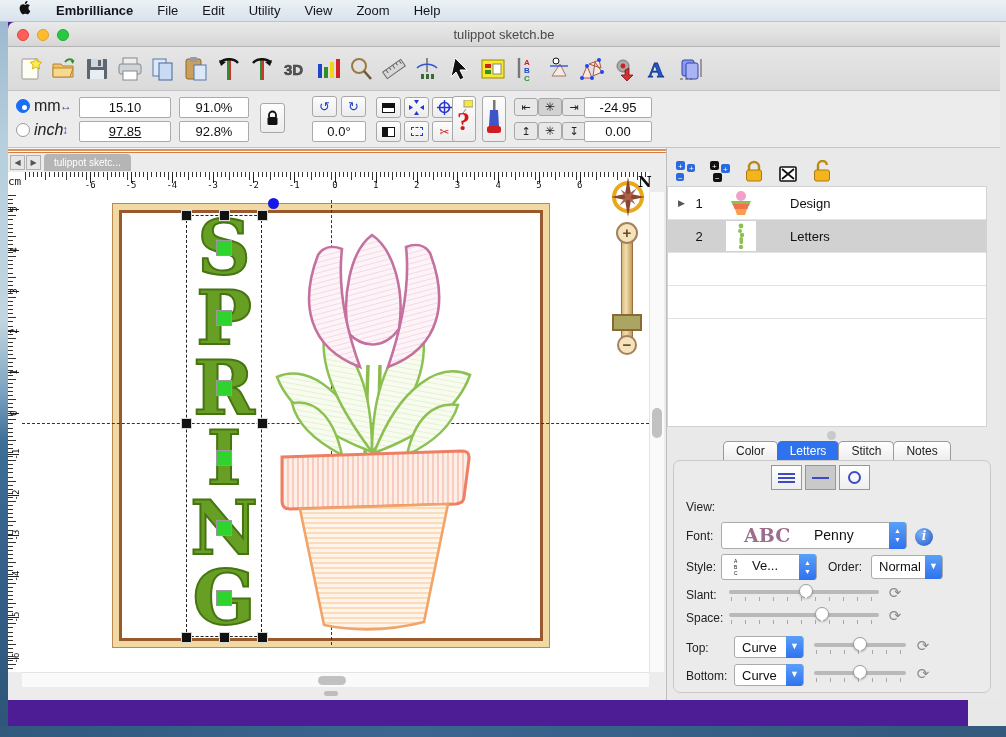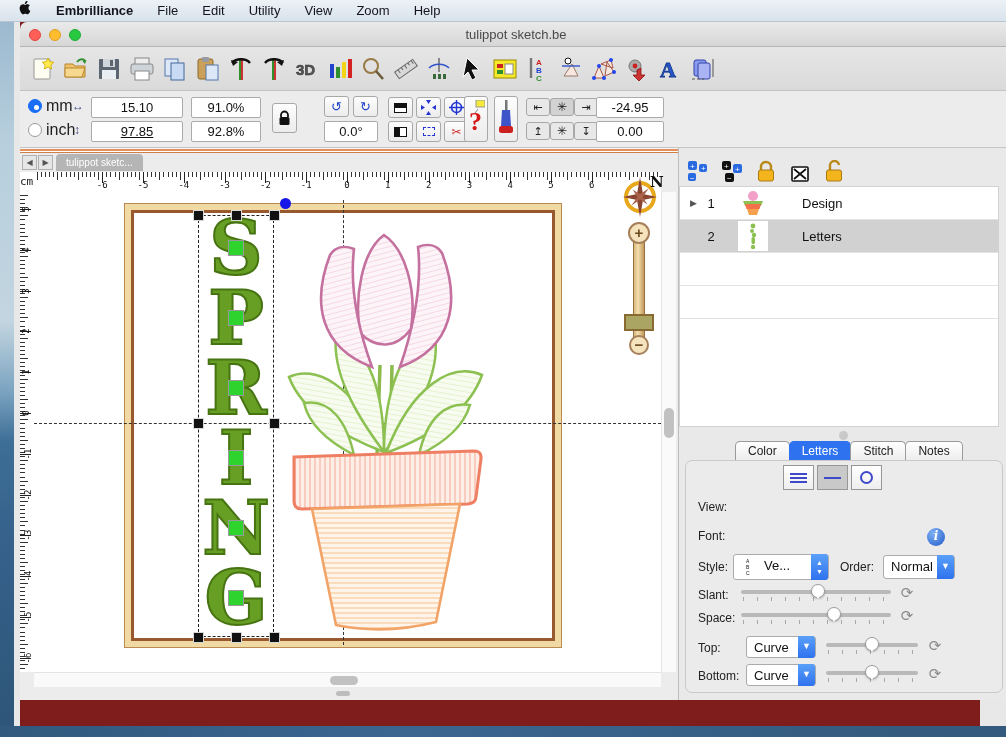--- a/index.html
+++ b/index.html
@@ -11,21 +11,21 @@
     background:linear-gradient(180deg,#9cb9cf 0,#b7cfdd 120px,#c2d5e0 300px,#7aa3c0 370px,#3d6e96 420px,#35618b 520px,#2e5578 715px);}
   #wallpaper-bottom{position:absolute;left:0;top:726px;width:1006px;height:11px;
     background:linear-gradient(90deg,#31597e,#3a6690 40%,#33597c);}
   
   #menubar{position:absolute;left:0;top:0;width:1006px;height:22px;background:linear-gradient(#ecf2f6,#d9e3ec);
     display:flex;align-items:center;font-size:13px;color:#14141e;border-bottom:1px solid #b9c4cf;}
   #menubar .apple{margin:0 12px 0 18px;}
   #menubar .mitem{padding:0 12px;line-height:22px;}
   #menubar .mitem.app{font-weight:bold;}
   
-  #window{position:absolute;left:20px;top:22px;width:960px;height:704px;background:#7f1d1d;}
+  #window{position:absolute;left:8px;top:22px;width:960px;height:704px;background:#4c1d95;}
   #titlebar{position:absolute;left:0;top:0;width:992px;height:25px;border-radius:7px 7px 0 0;
     background:linear-gradient(#eaeaea,#d6d6d6);border-bottom:1px solid #b4b4b4;}
   .tl{position:absolute;top:7px;width:12px;height:12px;border-radius:50%;}
   #tl-close{left:9px;background:#ff5f57;border:1px solid #e0443e;}
   #tl-min{left:29px;background:#febc2e;border:1px solid #dea123;}
   #tl-zoom{left:49px;background:#28c840;border:1px solid #1dad32;}
   #win-title{position:absolute;left:0;right:0;top:0;text-align:center;line-height:25px;font-size:13px;color:#4a4a4a;}
   
   #toolbar{position:absolute;left:0;top:25px;width:992px;height:44px;background:linear-gradient(#e6e6e6,#dadada);
     border-bottom:1px solid #c2c2c2;display:flex;align-items:center;padding-left:8px;gap:3px;}
@@ -321,21 +321,21 @@
             <path d="M2 23h12" stroke="#555" stroke-dasharray="3 2"></path>
           </svg>
         </div>
       </div>
 
     <div id="propbar">
       <div class="pb radio" style="left:8px;top:6px;">
         <span class="rdot on"></span>
         <span>mm</span>
       </div>
-      <div class="pb radio" style="left:8px;top:30px;">
+      <div class="pb radio" style="left:8px;top:30px;font-style:italic;">
         <span class="rdot"></span>
         <span>inch</span>
       </div>
       <span class="dimicon" style="left:52px;top:8px;">↔</span>
       <span class="dimicon" style="left:54px;top:32px;">↕</span>
       <input class="field" style="left: 71px; top: 6px; width: 92px;" value="15.10">
       <input class="field" style="left: 171px; top: 6px; width: 70px;" value="91.0%">
       <input class="field" style="left: 71px; top: 30px; width: 92px; text-decoration: underline;" value="97.85">
       <input class="field" style="left: 171px; top: 30px; width: 70px;" value="92.8%">
       <div class="sqbtn" style="left:252px;top:12px;height:30px;">
@@ -672,20 +672,25 @@
         <div class="linebtn pressed" style="left:131px;">
             <div class="bluebar"></div>
           </div>
         <div class="linebtn" style="left:165px;">
             <div class="bluecirc"></div>
           </div>
 
         <span class="gb-label" style="top:39px;">View:</span>
 
         <span class="gb-label" style="top:68px;">Font:</span>
+        <div class="combo" style="left:47px;top:61px;width:186px;height:27px;">
+          <span style="position:absolute;left:22px;top:1px;font-family:'DejaVu Serif',serif;font-weight:bold;font-size:19px;color:#9a6e8c;">ABC</span>
+          <span style="position:absolute;left:92px;top:4px;font-size:14px;">Penny</span>
+          <div class="stepper" style="height:27px;line-height:9px;padding-top:4px;">▲<br>▼</div>
+        </div>
         <div class="infobtn" style="left:241px;top:67px;">i</div>
 
         <span class="gb-label" style="top:99px;">Style:</span>
         <div class="combo" style="left:47px;top:93px;width:96px;height:26px;padding-left:7px;">
           <span style="position:absolute;left:12px;top:3px;font-size:5px;line-height:6px;color:#111;width:8px;">A<br>B<br>C</span>
           <span style="position:absolute;left:30px;top:3px;font-size:13px;">Ve...</span>
           <div class="stepper" style="height:26px;line-height:9px;padding-top:4px;">▲<br>▼</div>
         </div>
         <span class="gb-label" style="left:154px;top:99px;">Order:</span>
         <div class="combo" style="left:197px;top:94px;width:72px;height:24px;">

